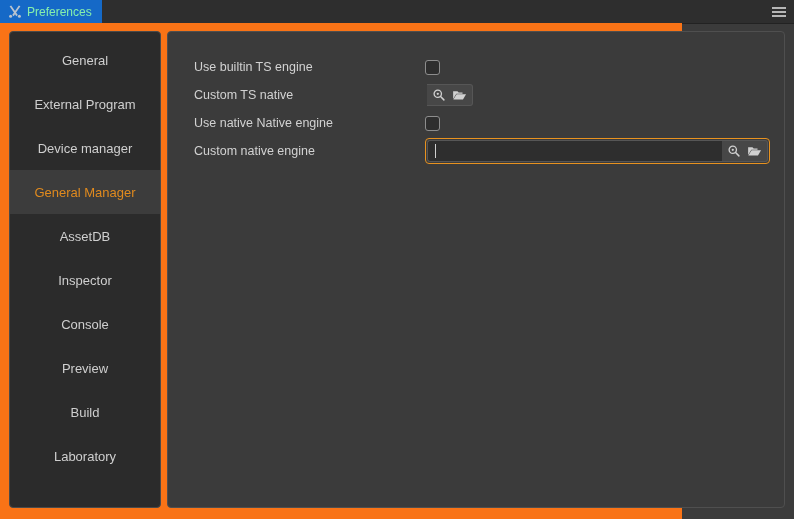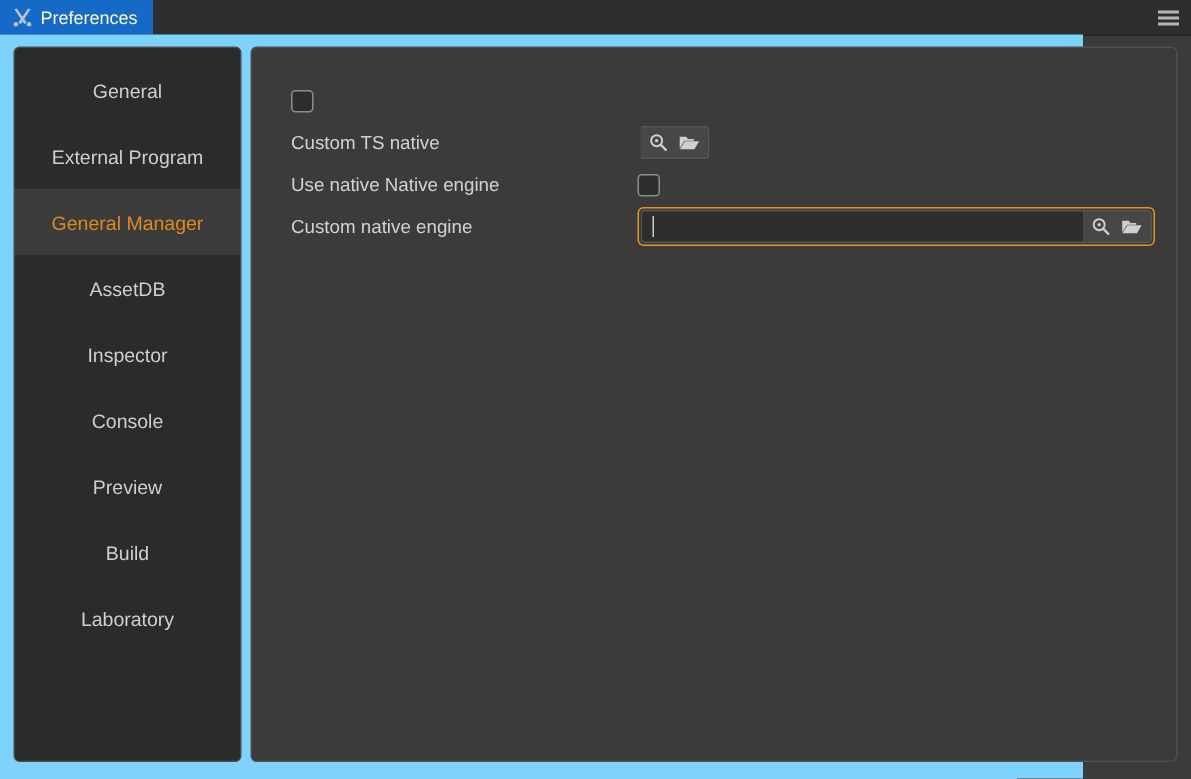--- a/index.html
+++ b/index.html
@@ -27,21 +27,21 @@
     display: flex;
     align-items: stretch;
   }
   .tab {
     display: flex;
     align-items: center;
     gap: 5px;
     height: 23px;
     padding: 0 10px 0 8px;
     background: #1569c7;
-    color: #fef9c3;
+    color: #86efac;
     font-size: 12px;
     box-sizing: border-box;
     cursor: default;
   }
   .tab-icon { width: 14px; height: 14px; display: block; }
   .tab-label { line-height: 1; }
   .titlebar-spacer { flex: 1 1 auto; }
   .hamburger {
     width: 30px;
     display: flex;
@@ -57,22 +57,21 @@
     height: 2px;
     background: #b6b6b6;
   }
 
   
   .workspace {
     position: absolute;
     left: 0; top: 23px;
     width: 682px;
     height: 496px;
-    background: #7dd3fc;
-    padding-left: 40px;
+    background: #f97316;
   }
 
   
   .sidebar {
     position: absolute;
     left: 9px;
     top: 8px;
     width: 152px;
     height: 477px;
     background: #2b2b2b;
@@ -238,20 +237,23 @@
 
 <div class="workspace">
 
   <div class="sidebar" id="sidebar">
       <div class="side-item">
         <span>General</span>
       </div>
       <div class="side-item">
         <span>External Program</span>
       </div>
+      <div class="side-item">
+        <span>Device manager</span>
+      </div>
       <div class="side-item active">
         <span>General Manager</span>
       </div>
       <div class="side-item">
         <span>AssetDB</span>
       </div>
       <div class="side-item">
         <span>Inspector</span>
       </div>
       <div class="side-item">
@@ -264,20 +266,21 @@
         <span>Build</span>
       </div>
       <div class="side-item">
         <span>Laboratory</span>
       </div>
     </div>
 
   <div class="panel">
     <div class="form" id="form">
         <div class="row">
+          <div class="row-label">Use builtin TS engine</div>
           <div class="row-field">
             <div class="checkbox"></div>
           </div>
         </div>
         <div class="row">
           <div class="row-label">Custom TS native</div>
           <div class="row-field">
             <div class="path-group">
               <div class="path-buttons">
                 <div class="icon-btn">

